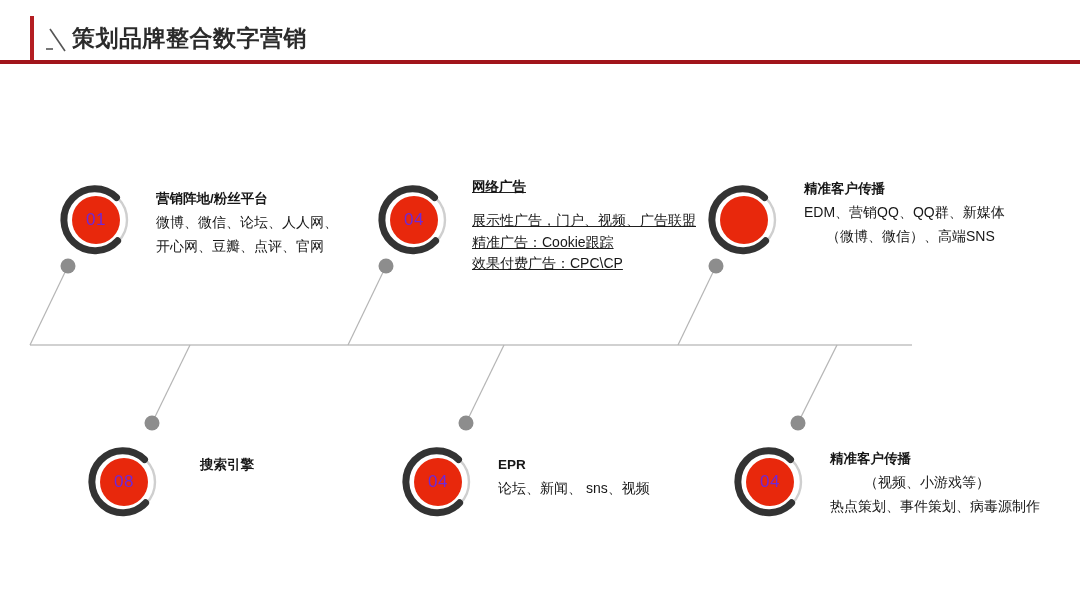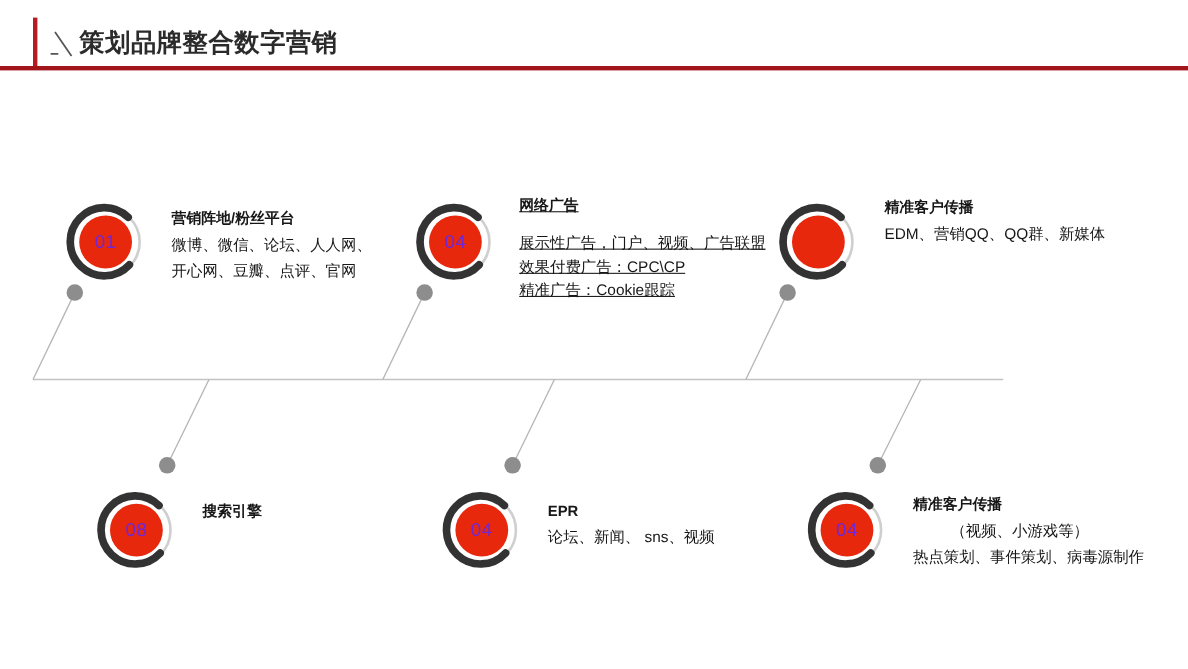--- a/index.html
+++ b/index.html
@@ -63,21 +63,21 @@
     font-size:14px;line-height:24px;white-space:nowrap;color:#171717;
   }
   .node-line.tight{line-height:21px;font-size:14px;}
   .node-line.indent{padding-left:22px;}
   .node-line.indent2{padding-left:34px;}
 
   
   #node-1 .node-text{left:96px;top:4px;}
   #node-3 .node-text{left:94px;top:-8px;text-decoration:underline;}
   #node-5 .node-text{left:96px;top:-6px;}
-  #node-2 .node-text{left:96px;top:8px;}
+  #node-2 .node-text{left:112px;top:8px;}
   #node-4 .node-text{left:96px;top:8px;}
   #node-6 .node-text{left:96px;top:2px;}
 
   #node-3 .gap-line{height:10px;}
 </style>
 </head>
 <body>
 
 <div id="slide-header">
 
@@ -133,35 +133,36 @@
     <svg class="node-badge" viewBox="0 0 72 72">
       <circle cx="36" cy="36" r="31" fill="none" stroke="#cfcfcf" stroke-width="2.4"></circle>
       <path d="M 56.5 13.5 A 31 31 0 1 0 57.6 56.8" fill="none" stroke="#333333" stroke-width="7" stroke-linecap="round"></path>
       <circle cx="36" cy="36" r="24" fill="#E8280C"></circle>
     </svg>
     <div class="badge-number">04</div>
     <div class="node-text">
       <div class="node-heading">网络广告</div>
       <div class="gap-line"></div>
       <div class="node-line">展示性广告，门户、视频、广告联盟</div>
+      <div class="node-line tight">精准广告：Cookie跟踪</div>
       <div class="node-line tight">效果付费广告：CPC\CP</div>
-      <div class="node-line tight">精准广告：Cookie跟踪</div>
     </div>
   </div>
 
   <div class="node" id="node-5" style="left:708px;top:136px;">
     <svg class="node-badge" viewBox="0 0 72 72">
       <circle cx="36" cy="36" r="31" fill="none" stroke="#cfcfcf" stroke-width="2.4"></circle>
       <path d="M 56.5 13.5 A 31 31 0 1 0 57.6 56.8" fill="none" stroke="#333333" stroke-width="7" stroke-linecap="round"></path>
       <circle cx="36" cy="36" r="24" fill="#E8280C"></circle>
     </svg>
     <div class="badge-number"></div>
     <div class="node-text">
       <div class="node-heading">精准客户传播</div>
       <div class="node-line">EDM、营销QQ、QQ群、新媒体</div>
+      <div class="node-line indent">（微博、微信）、高端SNS</div>
     </div>
   </div>
 
   <div class="node" id="node-2" style="left:88px;top:398px;">
     <svg class="node-badge" viewBox="0 0 72 72">
       <circle cx="36" cy="36" r="31" fill="none" stroke="#cfcfcf" stroke-width="2.4"></circle>
       <path d="M 56.5 13.5 A 31 31 0 1 0 57.6 56.8" fill="none" stroke="#333333" stroke-width="7" stroke-linecap="round"></path>
       <circle cx="36" cy="36" r="24" fill="#E8280C"></circle>
     </svg>
     <div class="badge-number">08</div>

